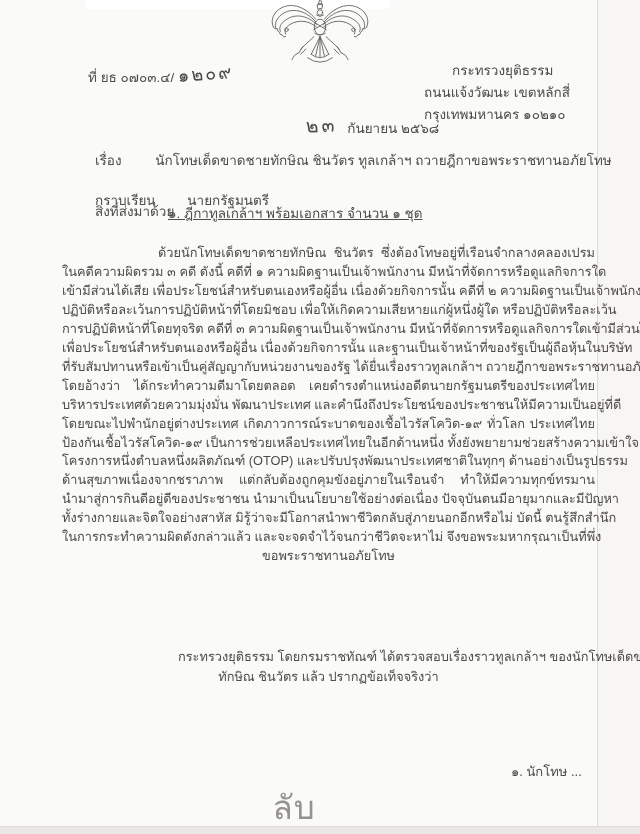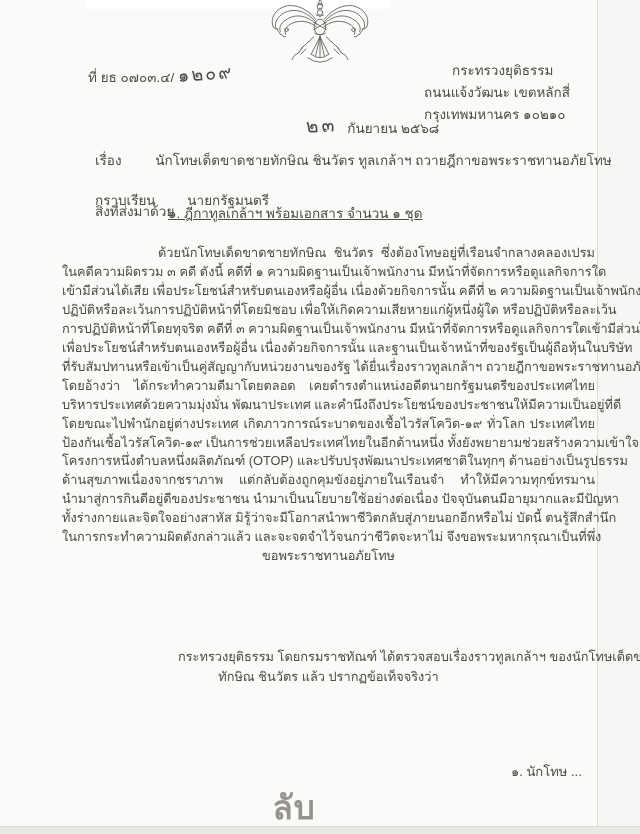--- a/index.html
+++ b/index.html
@@ -40,21 +40,21 @@
   }
   .para .bline:last-child{text-align:center;text-align-last:auto;}
   .para1{top:244px;}
   .para1 .bline:first-child{padding-left:96px;}
   .para2{top:647px;}
   .para2 .bline{line-height:19.5px;}
   .para2 .bline:first-child{padding-left:116px;}
   
   .contnote{left:511px;top:737px;font-size:13px;white-space:nowrap;margin-top:24px;}
   .stamp{left:0;top:781px;width:516px;text-align:center;padding-left:72px;box-sizing:border-box;
-         font-size:33px;color:#96938e;letter-spacing:1px;font-weight:bold;}
+         font-size:33px;color:#96938e;letter-spacing:1px;}
 </style>
 </head>
 <body>
 
 <div class="abs right-margin-area"></div>
 <div class="abs edge-line"></div>
 <div class="abs topleft-patch"></div>
 <div class="abs bottom-strip"></div>
 
 <div class="abs garuda">

